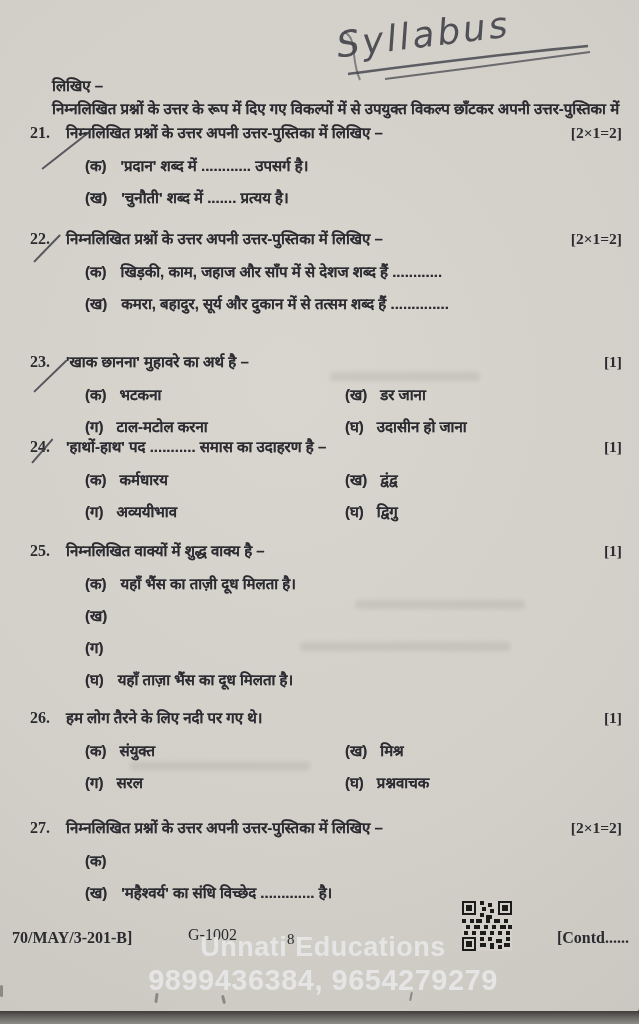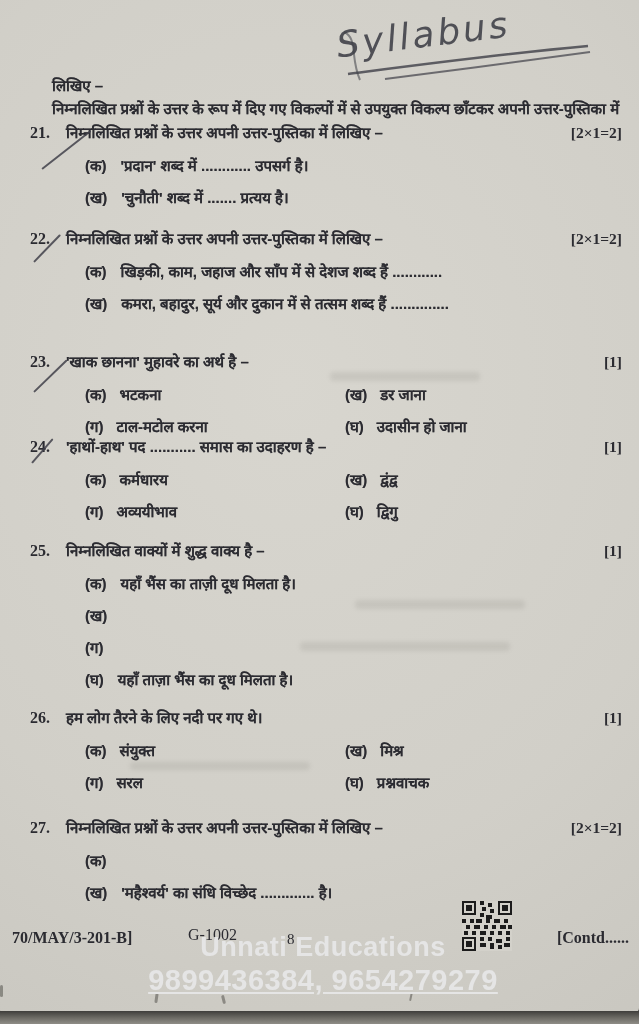--- a/index.html
+++ b/index.html
@@ -61,21 +61,21 @@
   .footer-code-center{position:absolute;left:188px;top:926px;font-size:16px;font-weight:400;font-family:"Liberation Serif","DejaVu Serif",serif;}
   .footer-page{position:absolute;left:287px;top:931px;font-size:15px;font-family:"Liberation Serif","DejaVu Serif",serif;}
   .footer-contd{position:absolute;right:10px;top:929px;font-size:16px;}
   .qr{position:absolute;left:462px;top:901px;}
 
   .watermark{
     position:absolute;left:108px;top:931px;width:430px;text-align:center;
     font-weight:700;line-height:33px;z-index:5;
   }
   .watermark .w1{font-size:27px;letter-spacing:.5px;}
-  .watermark .w2{font-size:29px;letter-spacing:.5px;text-decoration:underline;}
+  .watermark .w2{font-size:29px;letter-spacing:.5px;}
 
   .stray{position:absolute;background:#55534e;opacity:.55;border-radius:2px;}
 </style>
 </head>
 <body>
 
 <div class="paper"></div>
 <div class="table-bg"></div>
 
 <div class="content">

